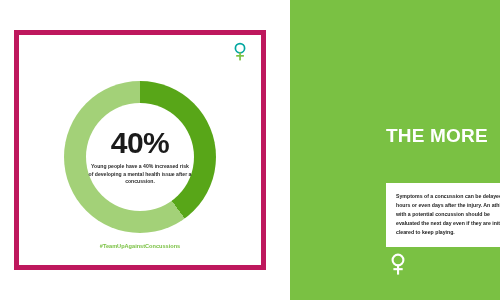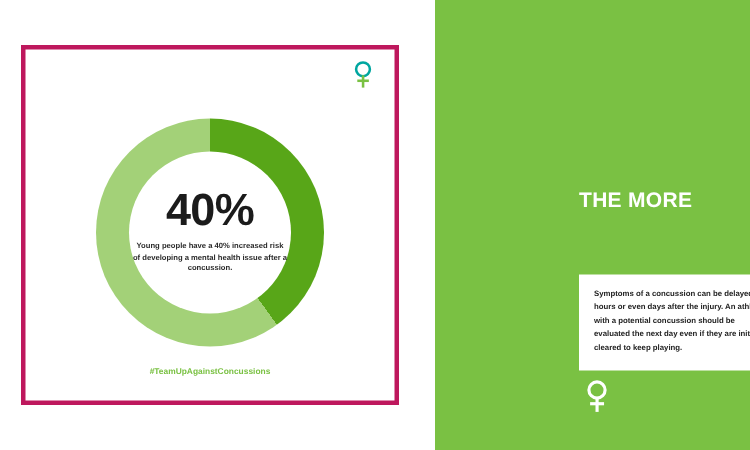--- a/index.html
+++ b/index.html
@@ -20,21 +20,21 @@
     background: #ffffff;
   }
   
   .left-panel {
     position: absolute;
     left: 14px;
     top: 30px;
     width: 252px;
     height: 240px;
     background: #ffffff;
-    border: 3px solid #be185d;
+    border: 5px solid #be185d;
     box-sizing: border-box;
   }
   .logo-top {
     position: absolute;
     right: 10px;
     top: 6px;
     width: 22px;
     height: 22px;
   }
   .donut-wrap {
@@ -107,21 +107,21 @@
   }
   .headline {
     position: absolute;
     left: 96px;
     top: 126px;
     color: #ffffff;
     line-height: 1.0;
   }
   .headline-1 {
     display: block;
-    font-size: 14px;
+    font-size: 19px;
     font-weight: bold;
     letter-spacing: 0.2px;
   }
   .headline-2 {
     display: block;
     margin-top: 3px;
     font-size: 19px;
     font-weight: normal;
     color: #f2f2f2;
     letter-spacing: 0.2px;

